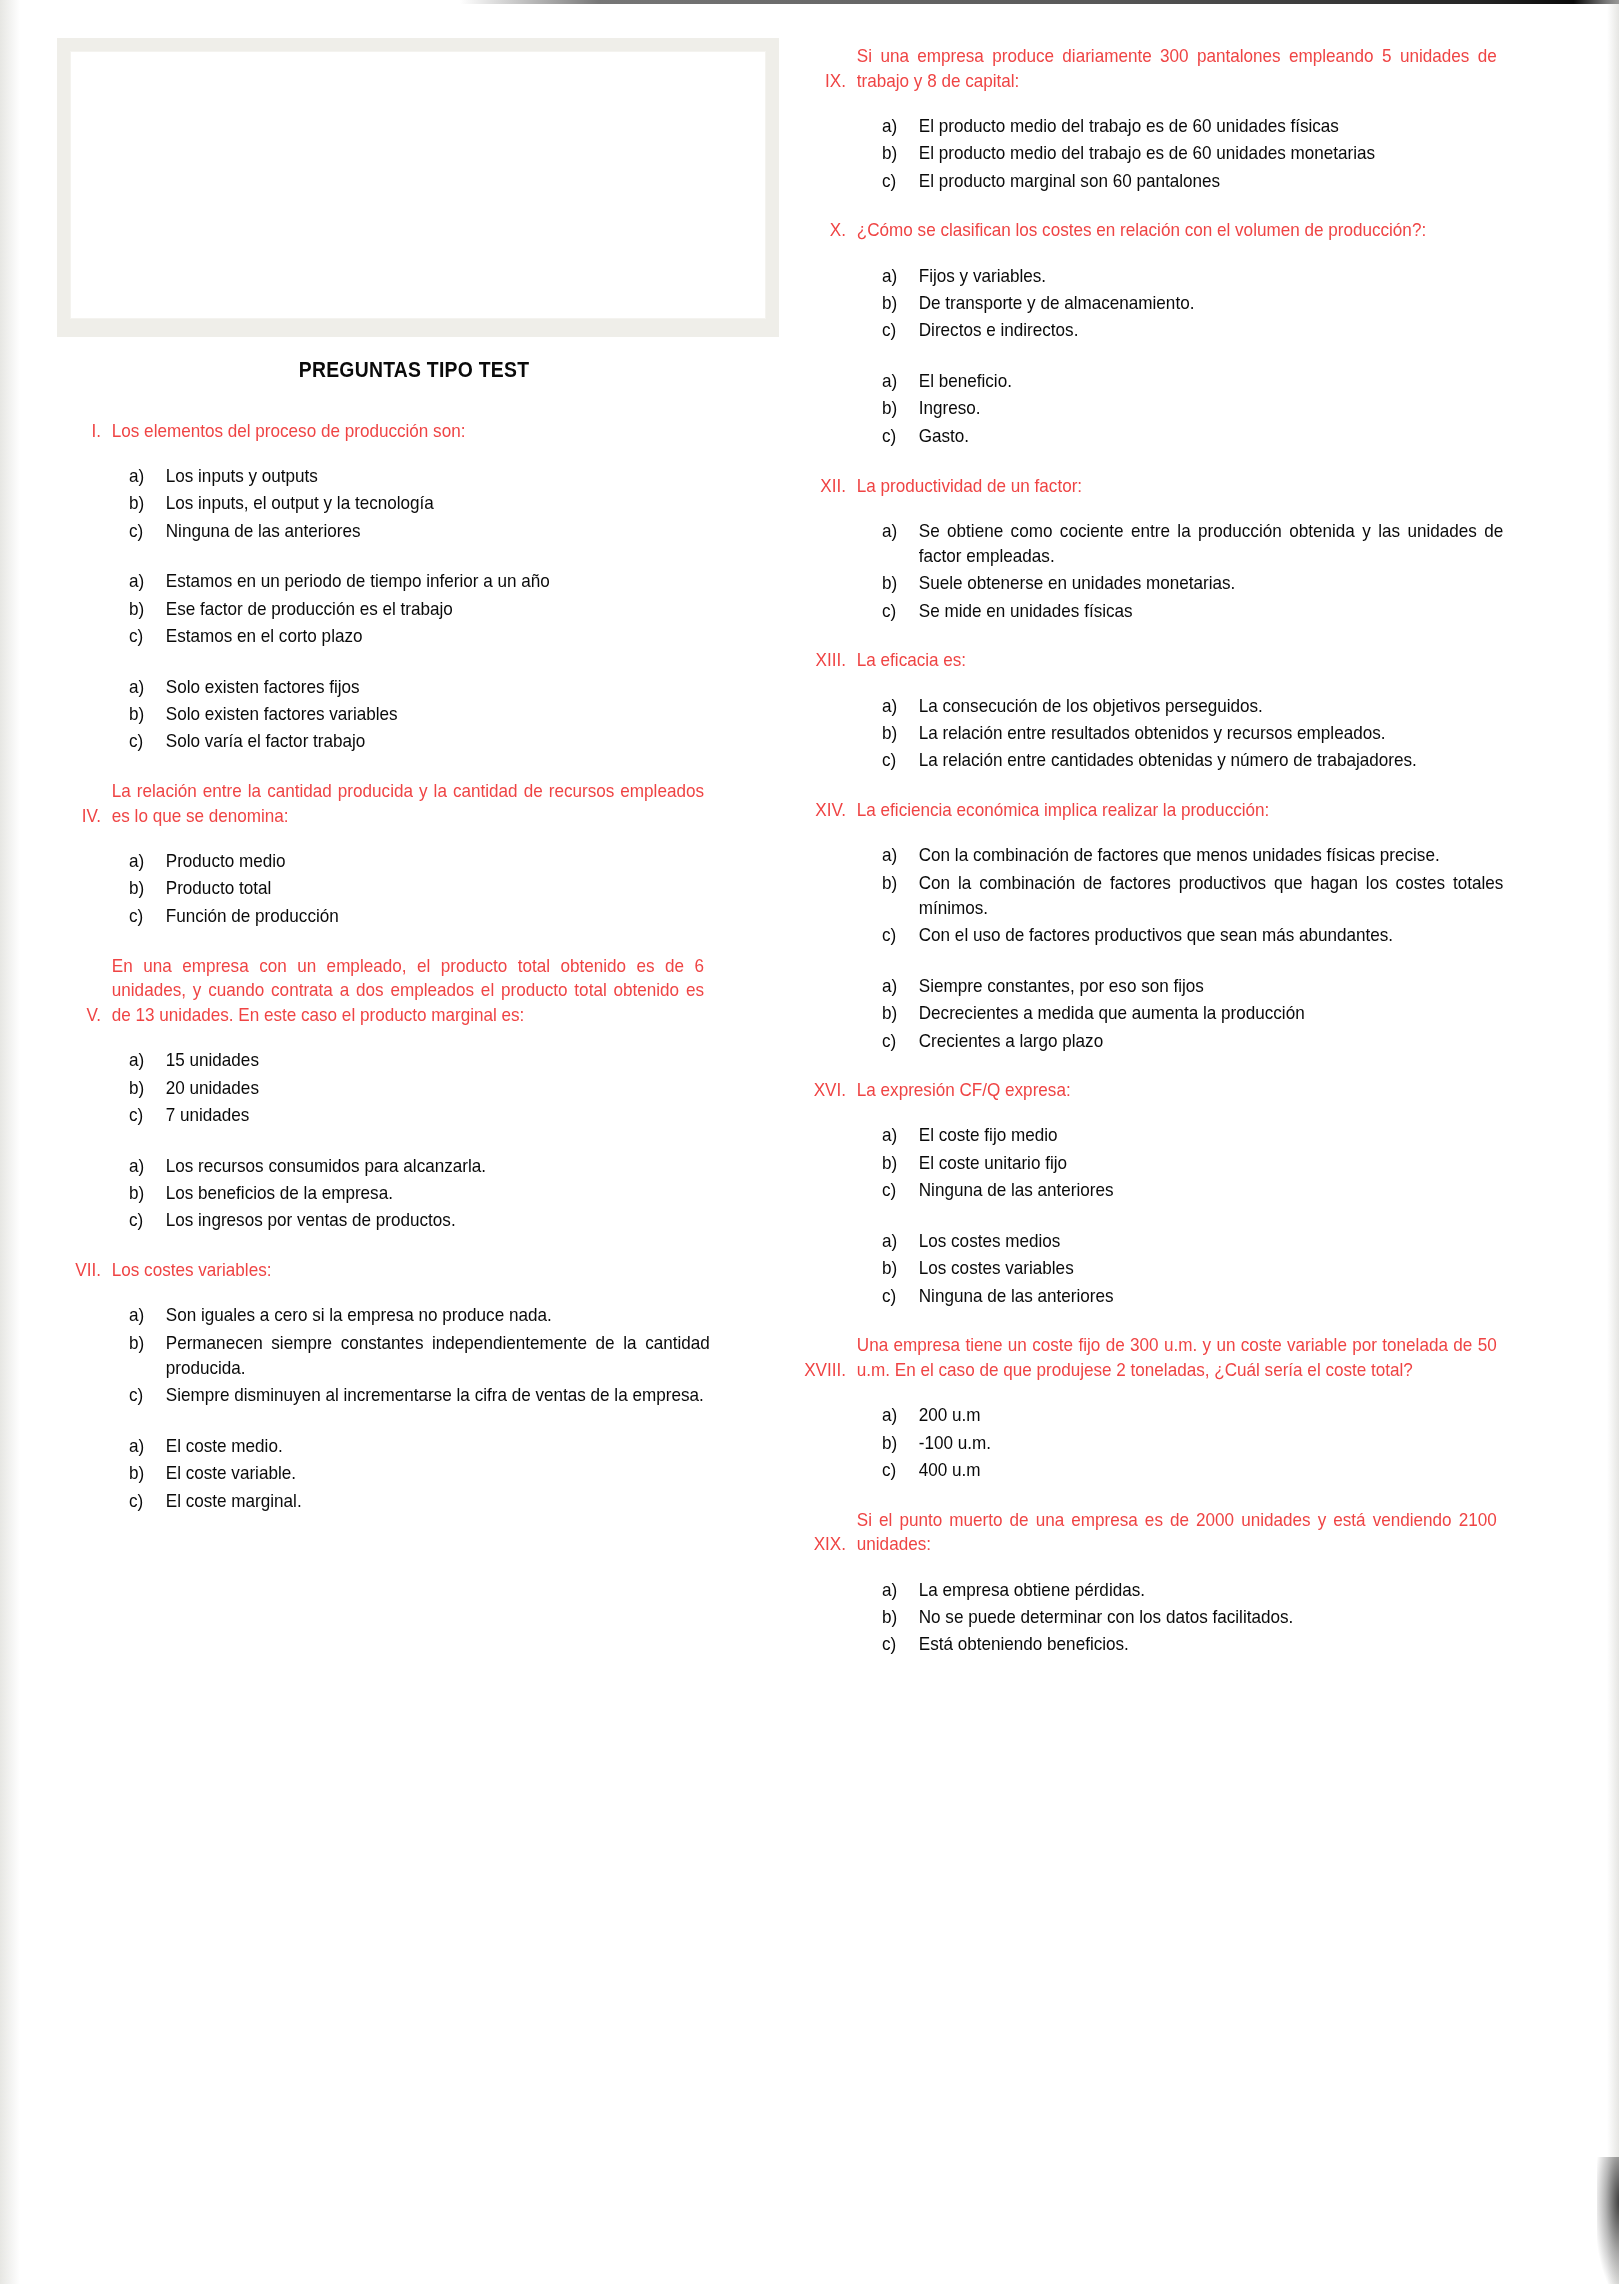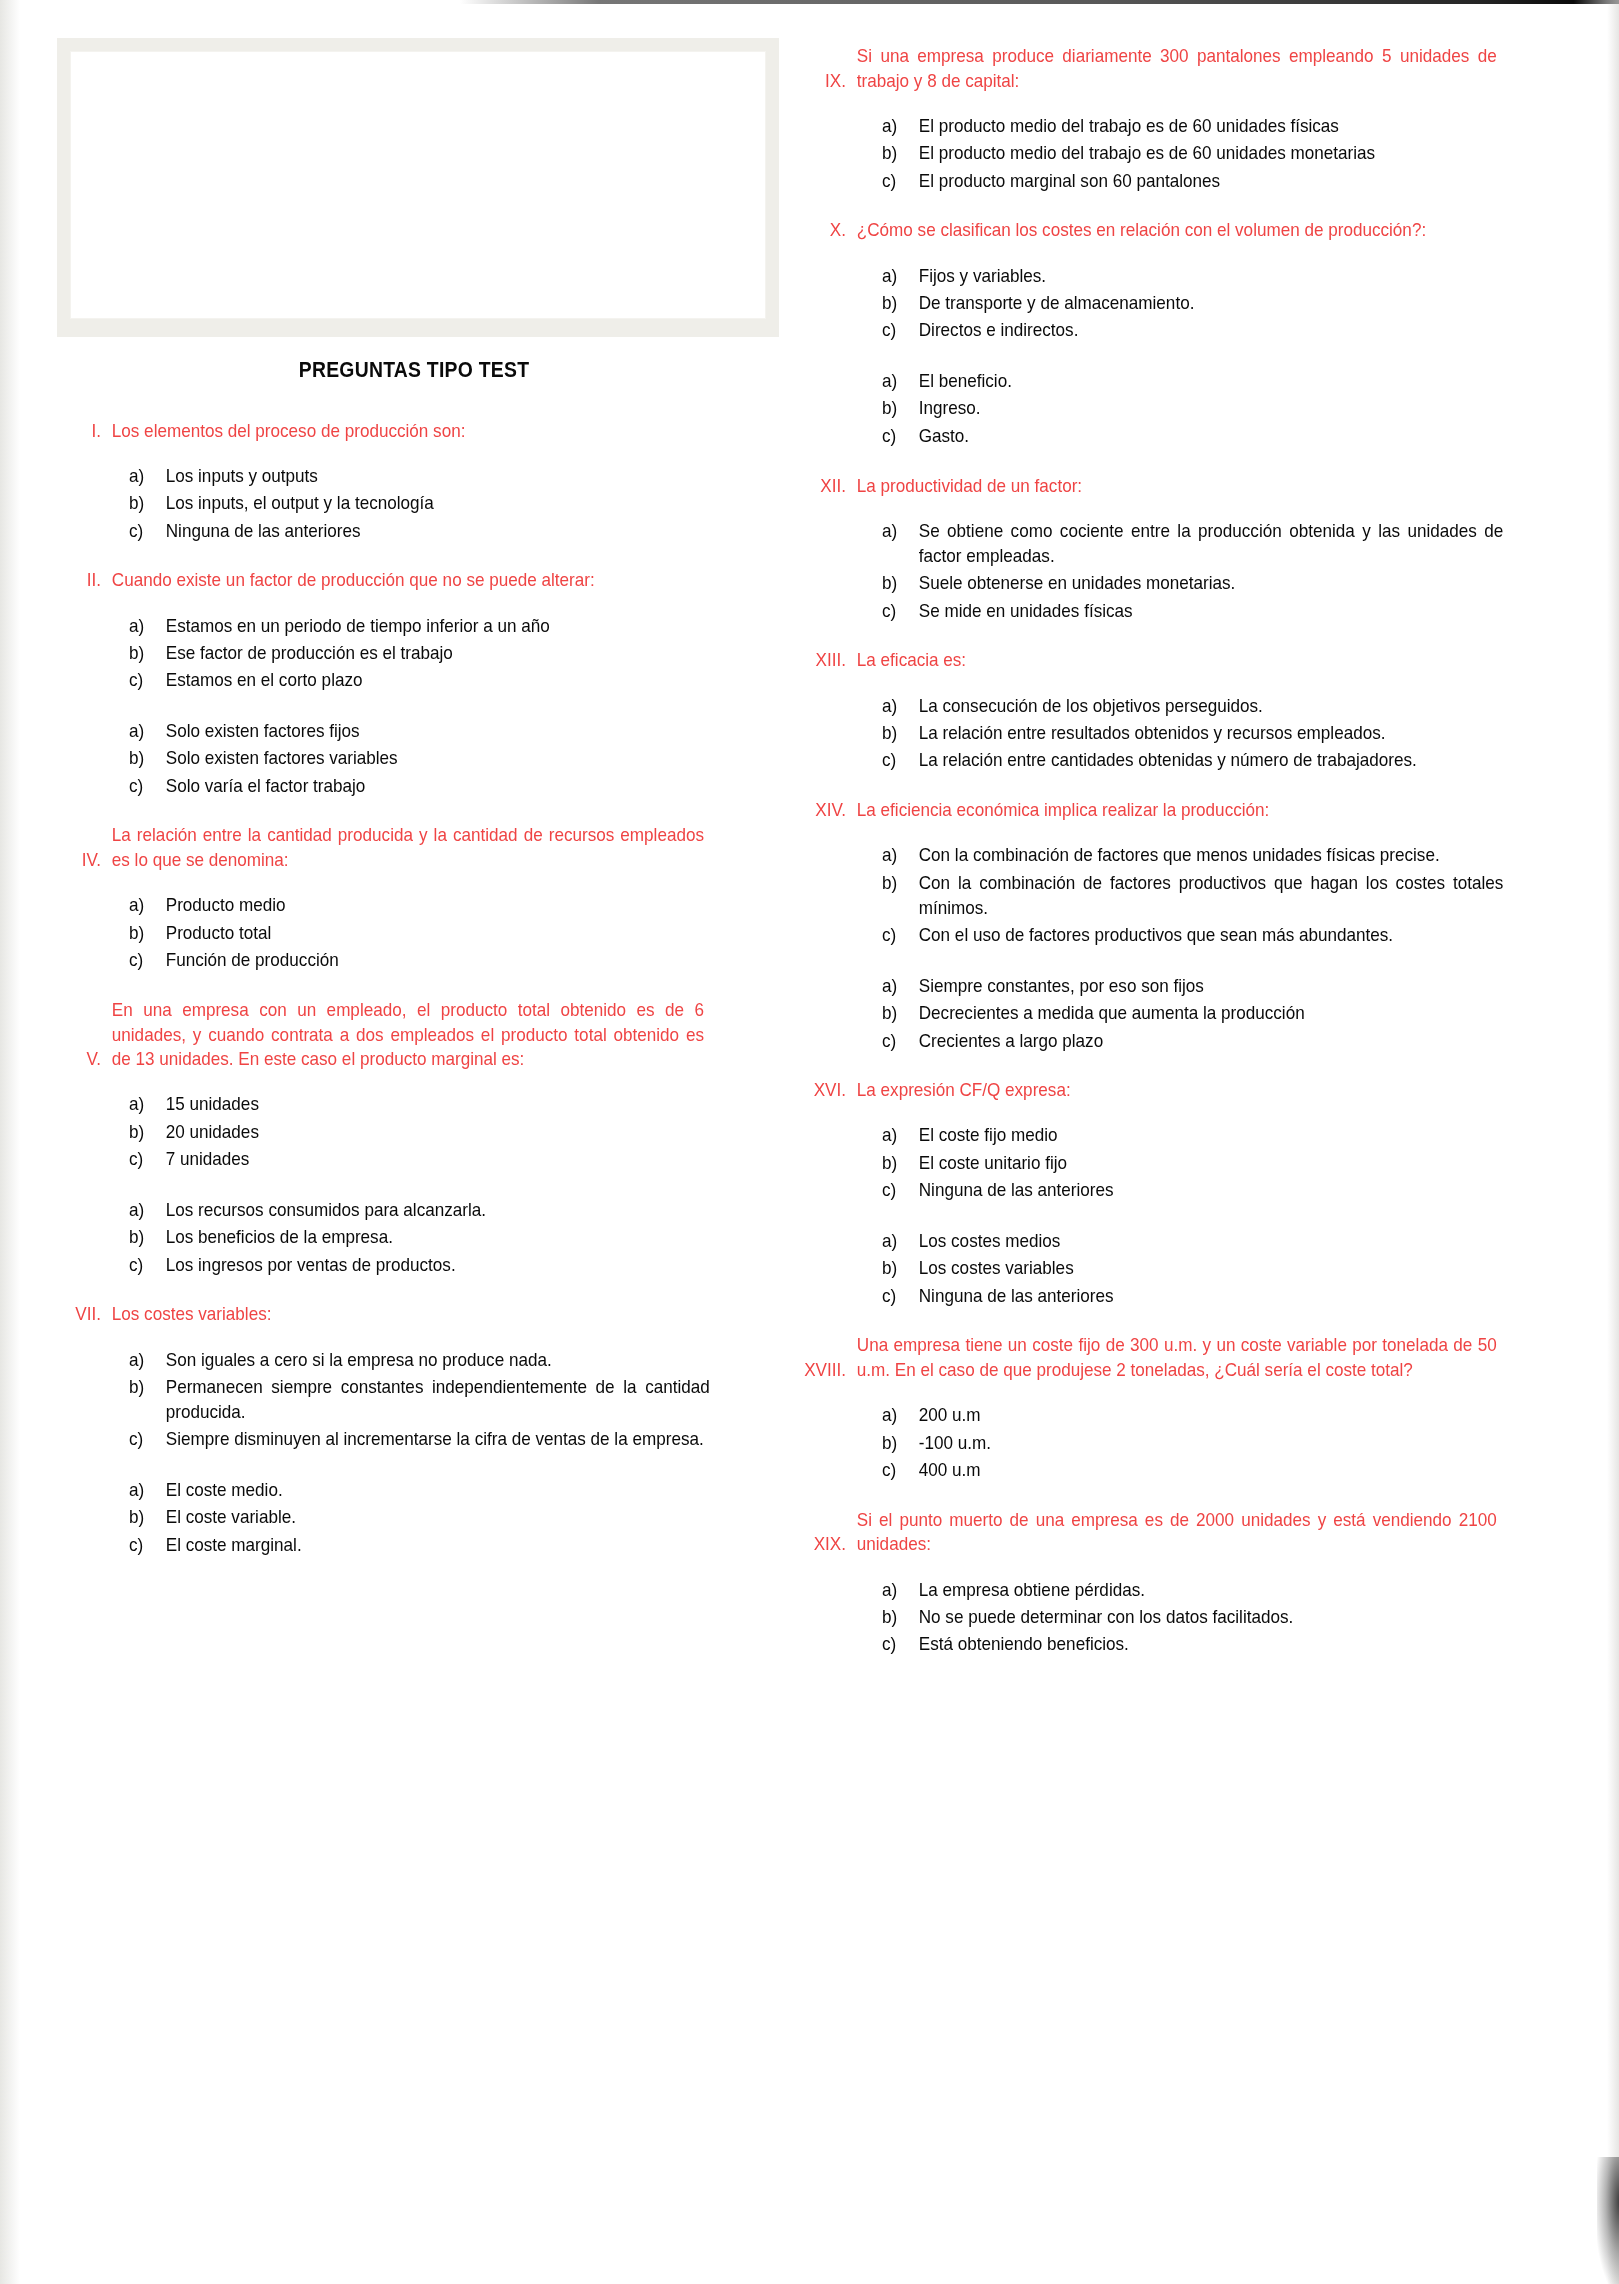--- a/index.html
+++ b/index.html
@@ -197,24 +197,20 @@
               <span class="opt-mark">b)</span>
               <span class="opt-text">Los inputs, el output y la tecnología</span>
             </div>
             <div class="opt-line">
               <span class="opt-mark">c)</span>
               <span class="opt-text">Ninguna de las anteriores</span>
             </div>
           </div>
         </div>
         <div class="q-block">
-          <div class="q-line">
-            <span class="q-num">II.</span>
-            <span class="q-text justify">Cuando existe un factor de producción que no se puede alterar:</span>
-          </div>
           <div class="opts">
             <div class="opt-line">
               <span class="opt-mark">a)</span>
               <span class="opt-text">Estamos en un periodo de tiempo inferior a un año</span>
             </div>
             <div class="opt-line">
               <span class="opt-mark">b)</span>
               <span class="opt-text">Ese factor de producción es el trabajo</span>
             </div>
             <div class="opt-line">

